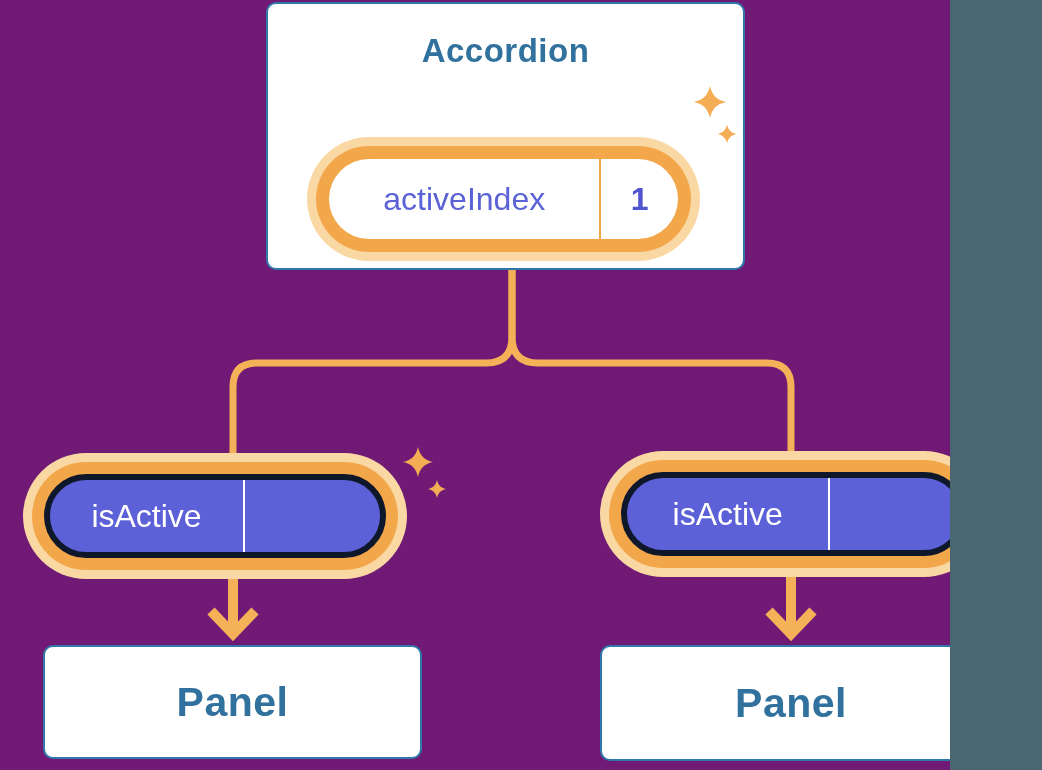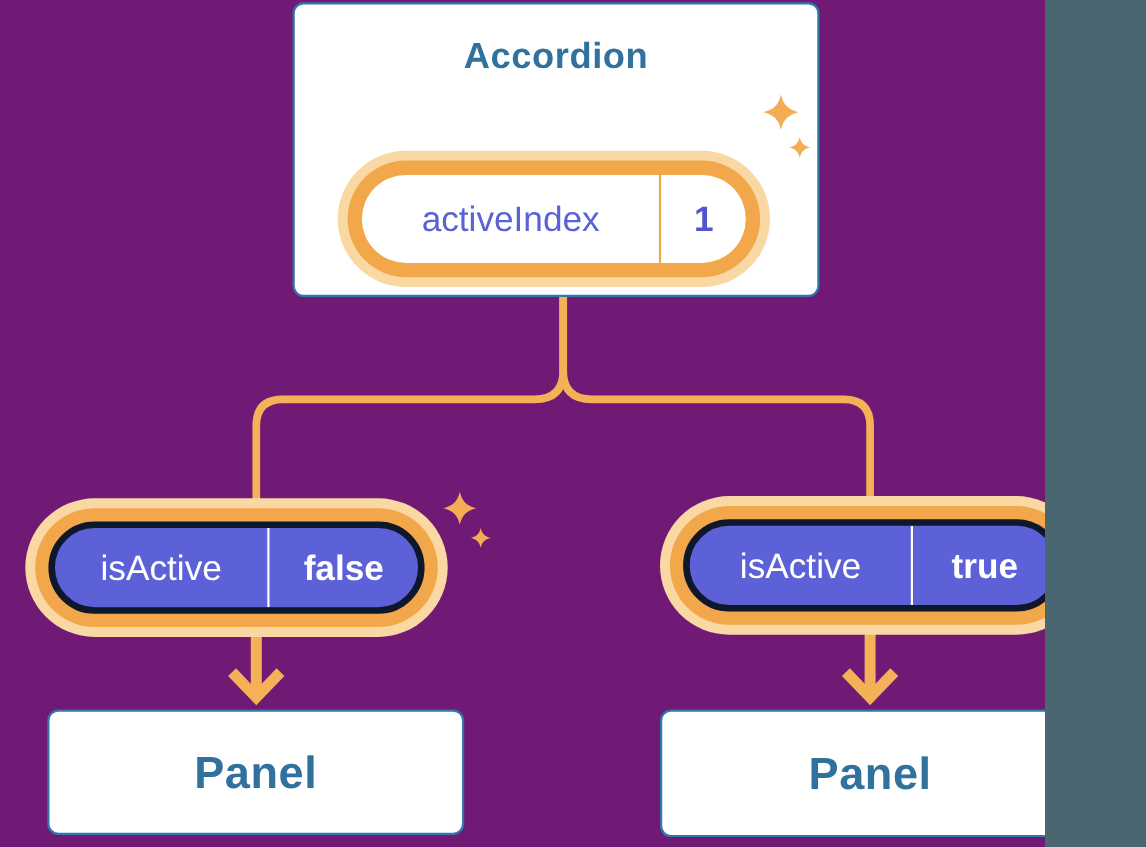--- a/index.html
+++ b/index.html
@@ -115,35 +115,29 @@
       </div>
     </div>
   </div>
 
   <div class="pill-glow pill-prop-left">
     <div class="pill-ring thin">
       <div class="pill-core purple">
         <div class="seg seg-label-left">
           <span class="t-prop-label">isActive</span>
         </div>
-        <div class="seg seg-value-prop">
-          <span class="t-prop-value">false</span>
-        </div>
       </div>
     </div>
   </div>
 
   <div class="pill-glow pill-prop-right">
     <div class="pill-ring thin">
       <div class="pill-core purple">
         <div class="seg seg-label-right">
           <span class="t-prop-label">isActive</span>
-        </div>
-        <div class="seg seg-value-prop">
-          <span class="t-prop-value">true</span>
         </div>
       </div>
     </div>
   </div>
 
   <div class="card card-panel-left">
     <span class="panel-title">Panel</span>
   </div>
   <div class="card card-panel-right">
     <span class="panel-title">Panel</span>

